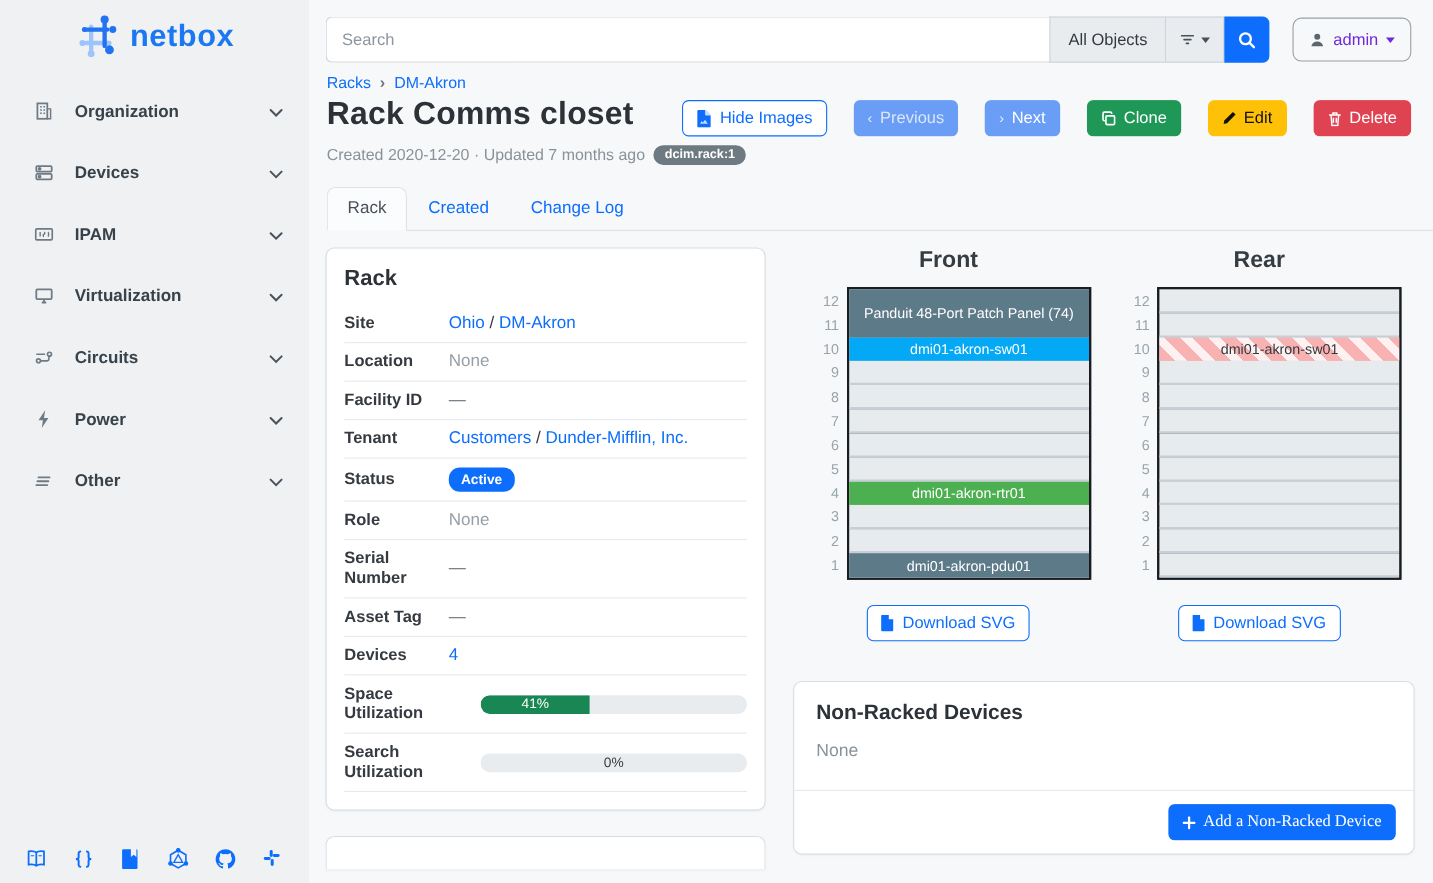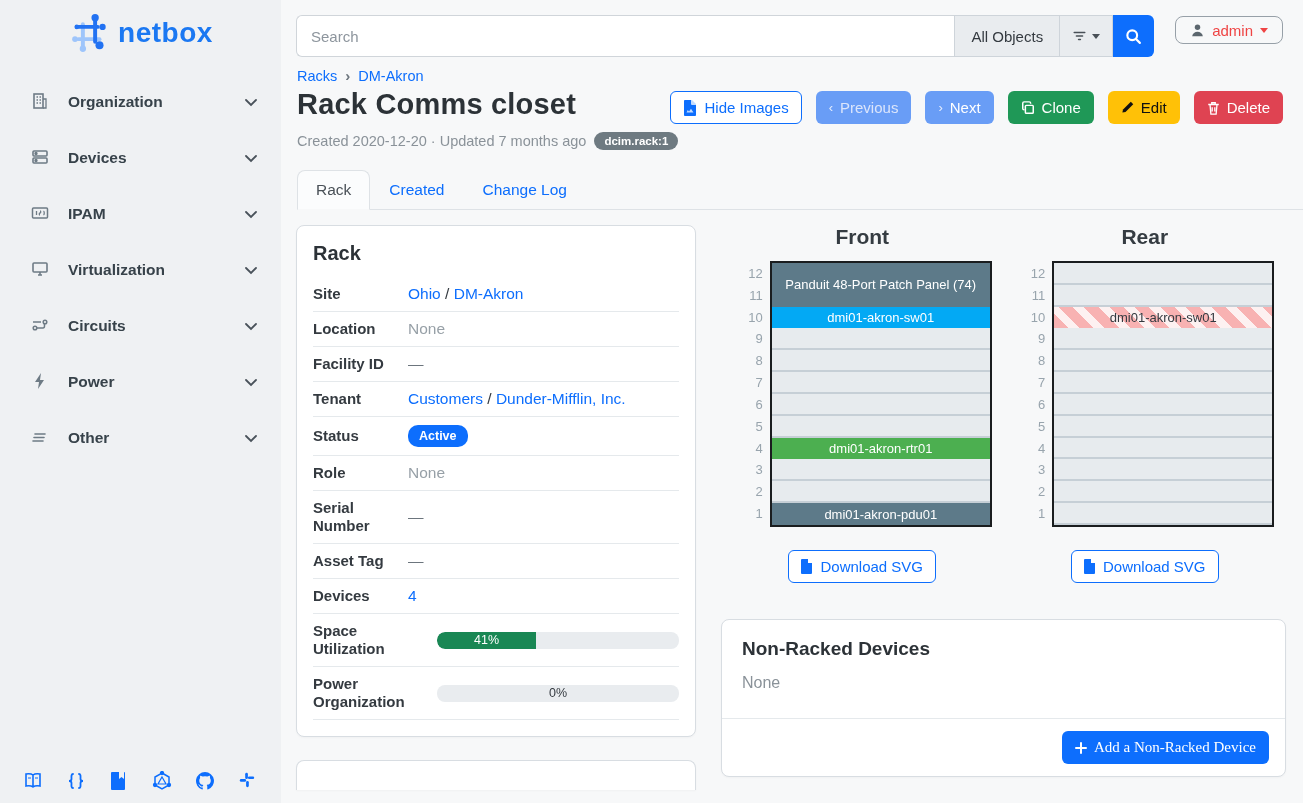--- a/index.html
+++ b/index.html
@@ -22,30 +22,30 @@
   
   .main { position:absolute; left:281px; top:0; width:1022px; height:803px; }
 
   .topbar { display:flex; align-items:flex-start; padding:15px 20px 0 15px; gap:21px; }
   .search-group { flex:1; display:flex; height:42px; }
   .search-input { flex:1; border:1px solid #d0d5da; border-right:none; border-radius:6px 0 0 6px; background:#fff; padding:0 14px; font-size:15px; color:#343a40; outline:none; font-family:"Liberation Sans",sans-serif; }
   .search-input::placeholder { color:#8d959d; }
   .obj-btn { border:1px solid #ced4da; border-right:none; background:#e9ecef; color:#343a40; font-size:15px; padding:0 16px; display:flex; align-items:center; cursor:pointer; }
   .filter-btn { border:1px solid #ced4da; background:#e9ecef; color:#495057; padding:0 12px; display:flex; align-items:center; gap:5px; cursor:pointer; }
   .go-btn { border:none; background:#0d6efd; color:#fff; width:41px; border-radius:0 6px 6px 0; display:flex; align-items:center; justify-content:center; cursor:pointer; }
-  .user-btn { height:28px; margin-top:1px; border:1px solid #97a0a8; background:transparent; border-radius:8px; color:#ef4444; font-size:15px; display:flex; align-items:center; gap:7px; padding:0 14px; cursor:pointer; }
+  .user-btn { height:40px; margin-top:1px; border:1px solid #97a0a8; background:transparent; border-radius:8px; color:#6d28d9; font-size:15px; display:flex; align-items:center; gap:7px; padding:0 14px; cursor:pointer; }
   .caret { display:inline-block; width:0; height:0; border-left:4.5px solid transparent; border-right:4.5px solid transparent; border-top:5px solid currentColor; }
 
   .breadcrumb { padding:10px 0 0 16px; font-size:14.5px; display:flex; align-items:center; gap:8px; }
   .breadcrumb a { color:#0d6efd; }
   .crumb-sep { color:#6c757d; font-size:15px; font-weight:700; }
 
   .header-row { display:flex; align-items:flex-start; justify-content:space-between; padding:4px 20px 0 16px; }
   .page-title { font-size:29px; font-weight:700; color:#2c3237; letter-spacing:.2px; }
-  .actions { display:flex; gap:14px; margin-top:3px; }
+  .actions { display:flex; gap:24px; margin-top:3px; }
   .btn { border-radius:6px; font-size:15px; height:33px; display:inline-flex; align-items:center; gap:7px; padding:0 12px; cursor:pointer; border:1px solid transparent; font-family:"Liberation Sans",sans-serif; }
   .btn-outline { background:#fff; border-color:#0d6efd; color:#0d6efd; }
   .btn-prevnext { background:#699df6; color:#fff; }
   .btn-prevnext .pn-ch { color:#e3ecfd; font-size:13px; }
   .btn-prev { color:#dbe5fb; }
   .btn-clone { background:#1f9857; color:#fff; }
   .btn-edit { background:#ffc107; color:#111; }
   .btn-delete { background:#df4352; color:#fff; }
 
   .meta-row { padding:8px 0 0 16px; font-size:14.5px; color:#8a9299; display:flex; align-items:center; gap:8px; }
@@ -427,21 +427,21 @@
           <div class="info-label">Space Utilization</div>
           <div class="info-value">
             <div class="bar">
               <div class="bar-fill" style="width: 41%;">
                 <span>41%</span>
               </div>
             </div>
           </div>
         </div>
         <div class="info-row">
-          <div class="info-label">Power Organization</div>
+          <div class="info-label">Search Utilization</div>
           <div class="info-value">
             <div class="bar">
               <div class="bar-center-label">0%</div>
             </div>
           </div>
         </div>
       </div>
       <div class="card partial-card"></div>
     </div>
 

